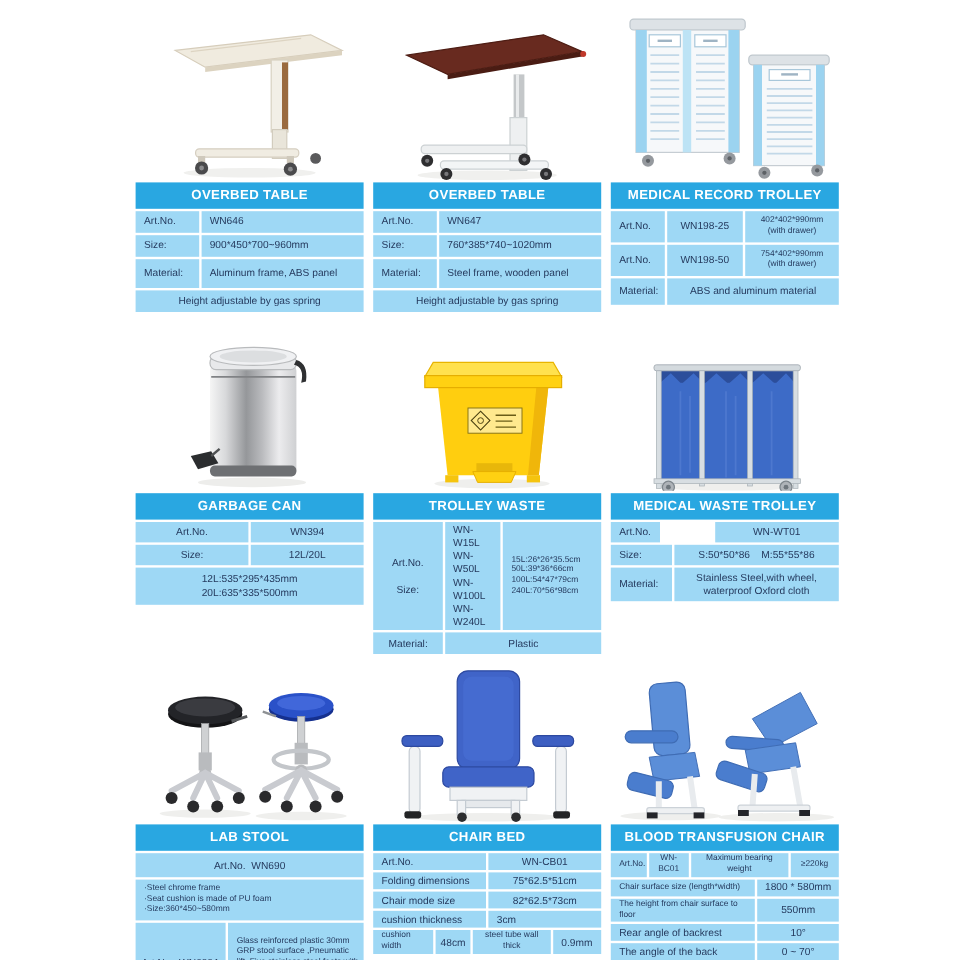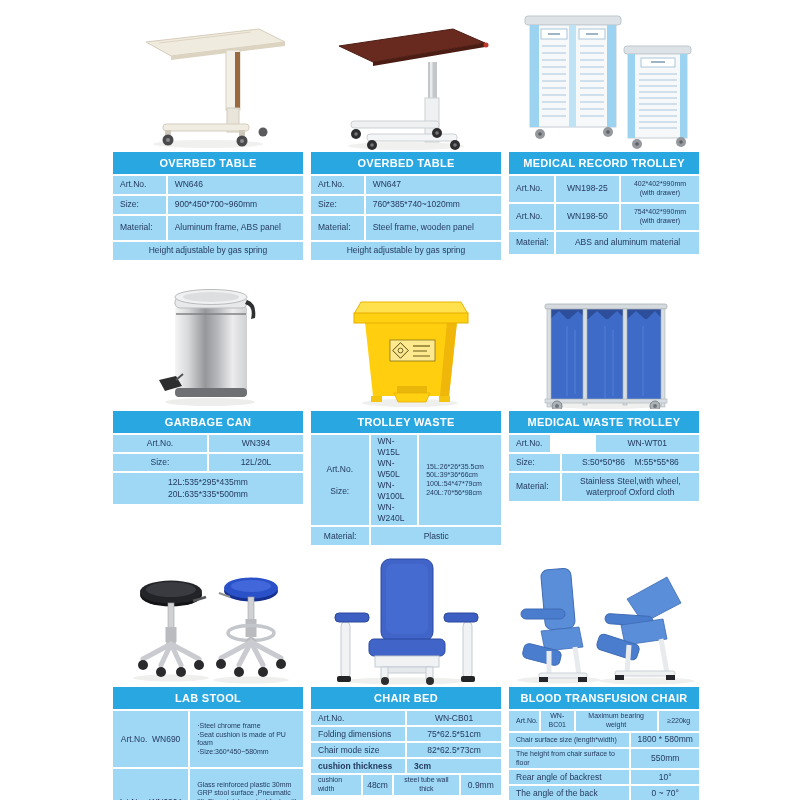--- a/index.html
+++ b/index.html
@@ -341,21 +341,21 @@
           <path d="M138,87 L108,103 M138,87 L126,110 M138,87 L150,110 M138,87 L168,103" stroke="#c9cbd0" stroke-width="5" stroke-linecap="round" fill="none"></path>
           <circle cx="108" cy="109" r="5" fill="#2a2a2c"></circle>
             <circle cx="126" cy="117" r="5" fill="#2a2a2c"></circle>
           <circle cx="150" cy="117" r="5" fill="#2a2a2c"></circle>
             <circle cx="168" cy="109" r="5" fill="#2a2a2c"></circle>
         </svg>
       </div>
       <div class="spec">
         <div class="spec-title">LAB STOOL</div>
         <div class="spec-body">
-            <div class="spec-row" style="min-height: 56px;">
+            <div class="spec-row" style="min-height: 56px; flex-direction: column;">
               <div class="spec-cell c" style="flex: 1 1 40%;">Art.No.&nbsp;&nbsp;WN690</div>
               <div class="spec-cell sm" style="flex: 1 1 60%;">·Steel chrome frame
 ·Seat cushion is made of PU foam
 ·Size:360*450~580mm</div>
             </div>
             <div class="spec-row" style="min-height: 66px;">
               <div class="spec-cell c" style="flex: 1 1 40%;">Art.No.&nbsp;&nbsp;WN690A</div>
               <div class="spec-cell sm" style="flex: 1 1 60%;">Glass reinforced plastic 30mm GRP stool surface ,Pneumatic lift, Five stainless steel feets with the circle for feet,Φ300mm, 5 universal wheels</div>
             </div>
           </div>
@@ -391,21 +391,21 @@
               <div class="spec-cell c" style="flex: 1 1 50%;">WN-CB01</div>
             </div>
             <div class="spec-row" style="min-height: 14px;">
               <div class="spec-cell" style="flex: 1 1 50%;">Folding dimensions</div>
               <div class="spec-cell c" style="flex: 1 1 50%;">75*62.5*51cm</div>
             </div>
             <div class="spec-row" style="min-height: 14px;">
               <div class="spec-cell" style="flex: 1 1 50%;">Chair mode size</div>
               <div class="spec-cell c" style="flex: 1 1 50%;">82*62.5*73cm</div>
             </div>
-            <div class="spec-row" style="min-height: 14px; font-weight: bold;">
+            <div class="spec-row" style="min-height: 14px;">
               <div class="spec-cell" style="flex: 1 1 50%;">cushion thickness</div>
               <div class="spec-cell" style="flex: 1 1 50%;">3cm</div>
             </div>
             <div class="spec-row" style="min-height: 14px;">
               <div class="spec-cell sm" style="flex: 1 1 27%;">cushion width</div>
               <div class="spec-cell c" style="flex: 1 1 16%;">48cm</div>
               <div class="spec-cell c sm" style="flex: 1 1 35%;">steel tube wall thick</div>
               <div class="spec-cell c" style="flex: 1 1 22%;">0.9mm</div>
             </div>
           </div>

